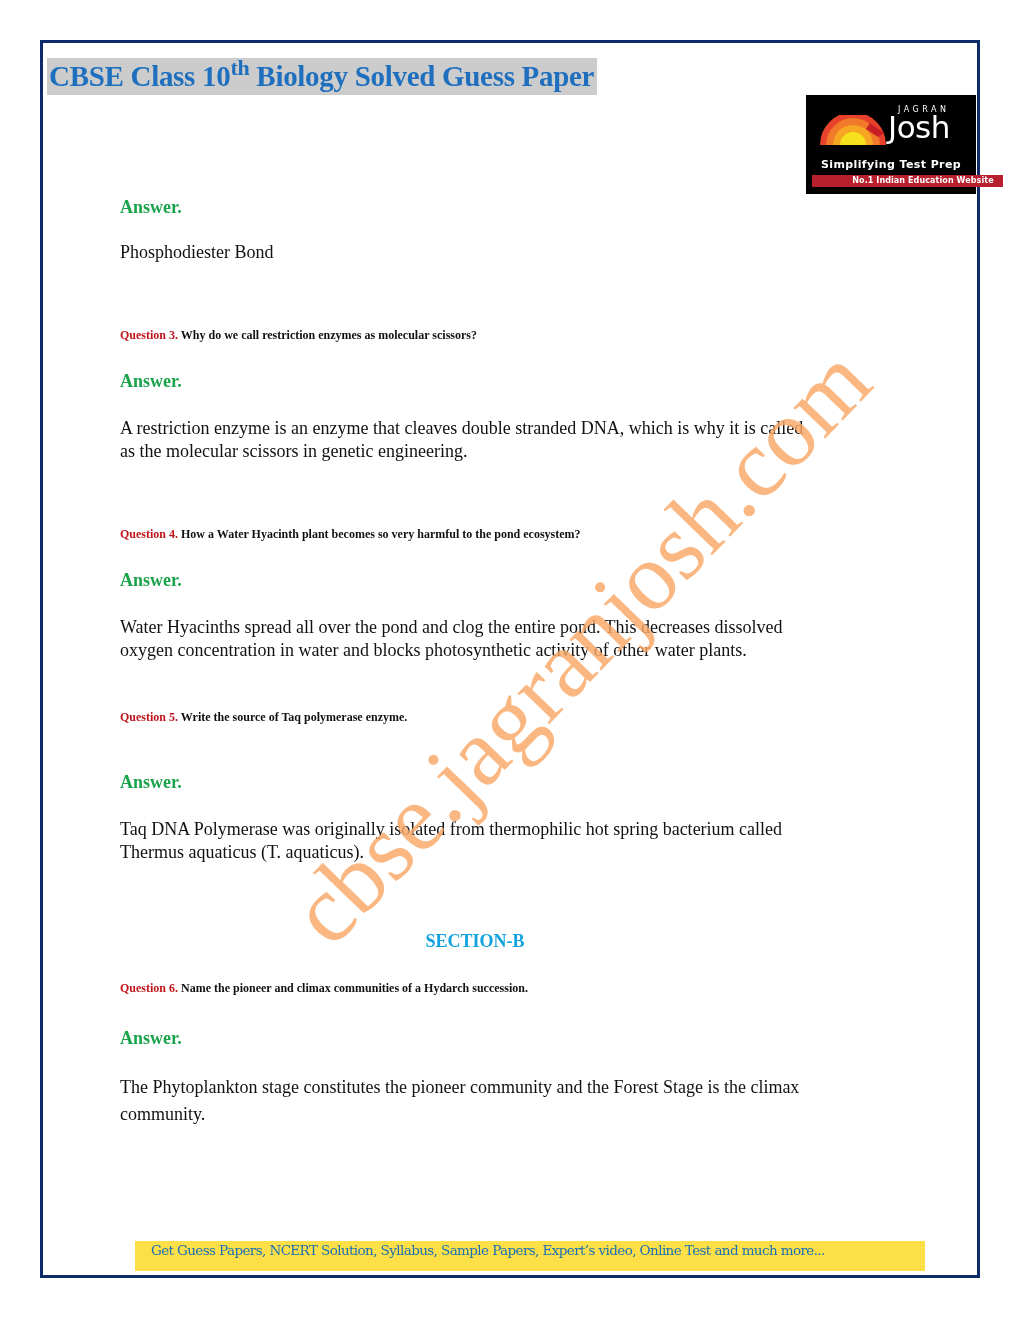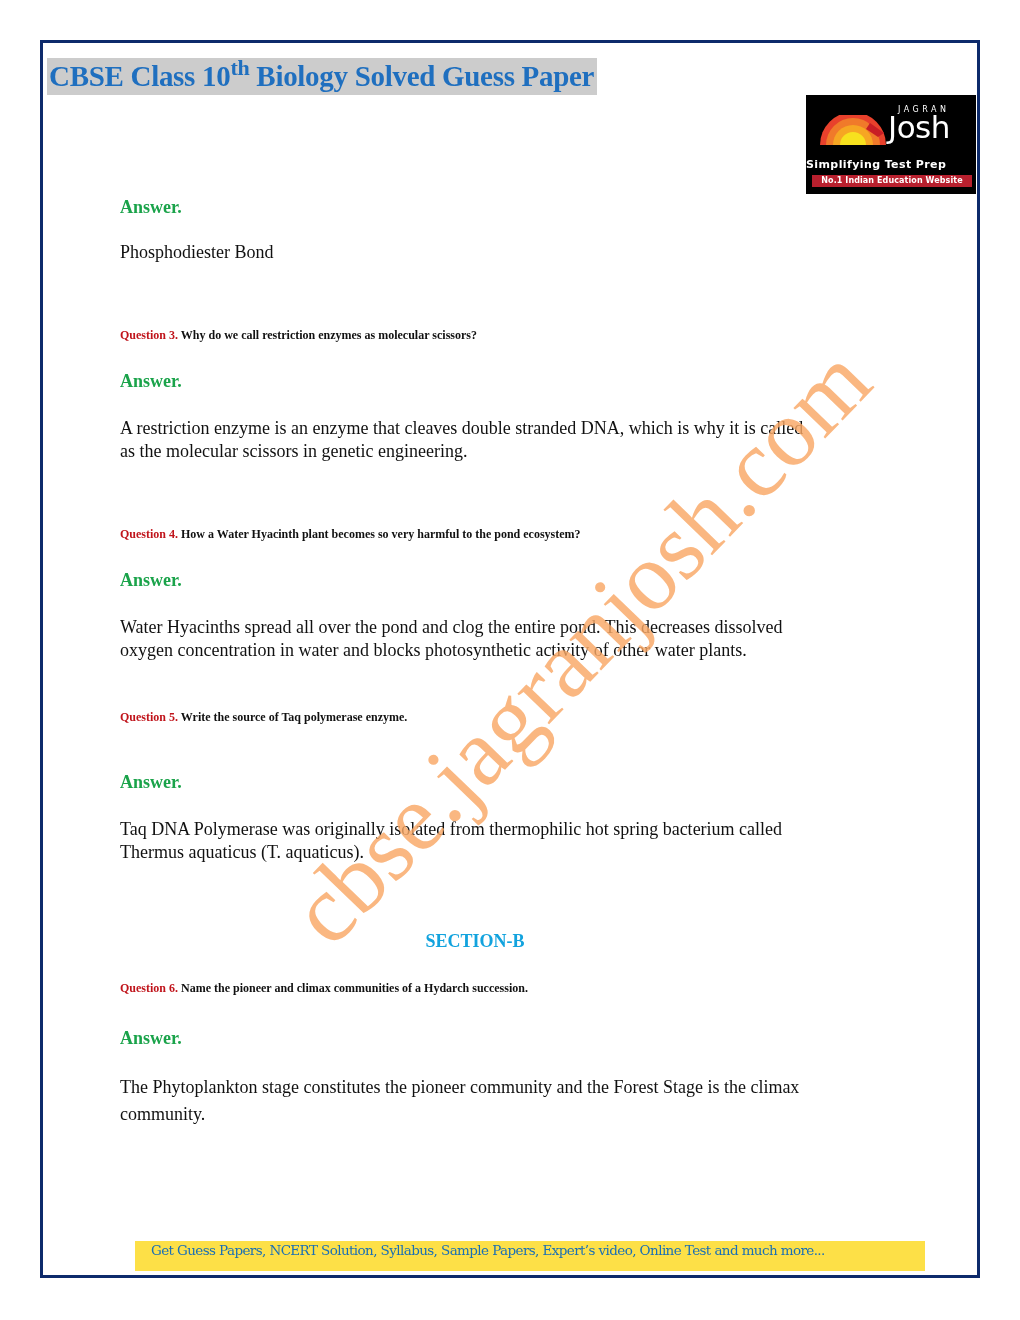--- a/index.html
+++ b/index.html
@@ -3,22 +3,22 @@
 <meta charset="utf-8">
 <style>
   html, body { margin: 0; padding: 0; background: #ffffff; }
   body { width: 1020px; height: 1320px; position: relative; overflow: hidden; font-family: "Liberation Serif", serif; }
   .frame { position: absolute; left: 40px; top: 40px; width: 934px; height: 1232px; border: 3px solid #0d2a6b; }
   .title { position: absolute; left: 47px; top: 58px; background: #cccccc; padding: 0 3px 0 2px; height: 37px; line-height: 37px; color: #1f6fbf; font-weight: bold; font-size: 29px; letter-spacing: -0.3px; white-space: nowrap; }
   .title sup { font-size: 22px; vertical-align: 0; position: relative; top: -11px; }
   .logo { position: absolute; left: 806px; top: 95px; width: 170px; height: 99px; background: #000; }
   .logo .jagran { position: absolute; left: 92px; top: 10px; color: #fff; font-family: "DejaVu Sans", sans-serif; font-size: 8px; letter-spacing: 3.5px; }
   .logo .josh { position: absolute; left: 82px; top: 14px; color: #fff; font-family: "DejaVu Sans", sans-serif; font-size: 31px; letter-spacing: -0.5px; }
-  .logo .tag { position: absolute; left: 0; width: 170px; top: 63px; text-align: left; color: #fff; font-family: "DejaVu Sans", sans-serif; font-weight: bold; font-size: 11px; letter-spacing: 0.4px; }
-  .logo .bar { position: absolute; left: 6px; top: 80px; width: 160px; height: 12px; background: #b8202e; color: #fff; font-family: "DejaVu Sans", sans-serif; font-weight: bold; font-size: 8px; line-height: 12px; text-align: center; letter-spacing: 0.1px; white-space: nowrap; }
+  .logo .tag { position: absolute; left: 0; width: 170px; top: 63px; text-align: center; color: #fff; font-family: "DejaVu Sans", sans-serif; font-weight: bold; font-size: 11px; letter-spacing: 0.4px; }
+  .logo .bar { position: absolute; left: 6px; top: 80px; width: 160px; height: 12px; background: #b8202e; color: #fff; font-family: "DejaVu Sans", sans-serif; font-weight: bold; font-size: 8px; line-height: 12px; text-align: center; letter-spacing: 0.1px; white-space: nowrap; padding-left: 31px; }
   .logo svg { position: absolute; left: 12px; top: 20px; }
   .txt { position: absolute; left: 120px; font-size: 18px; color: #111; white-space: nowrap; }
   .ans { color: #1aa34a; font-weight: bold; font-size: 18px; }
   .q { font-weight: bold; font-size: 12px; color: #111; }
   .q .qn { color: #c0141b; }
   .body { font-size: 18px; line-height: 23px; color: #111; white-space: normal; width: 770px; }
   .section { position: absolute; left: 0; width: 950px; text-align: center; top: 931px; color: #12a3de; font-weight: bold; font-size: 18px; }
   .footer { position: absolute; left: 135px; top: 1241px; width: 774px; height: 30px; background: #fde047; color: #1a6fb5; font-family: "DejaVu Serif", serif; font-size: 13.5px; line-height: 19px; letter-spacing: -0.6px; white-space: nowrap; overflow: hidden; padding-left: 16px; }
   .watermark { position: absolute; left: 130px; top: 590px; transform: rotate(-46deg); transform-origin: center; color: #f9a866; opacity: 0.82; font-size: 96px; font-family: "Liberation Serif", serif; white-space: nowrap; pointer-events: none; width: 900px; text-align: center; }
 </style>

